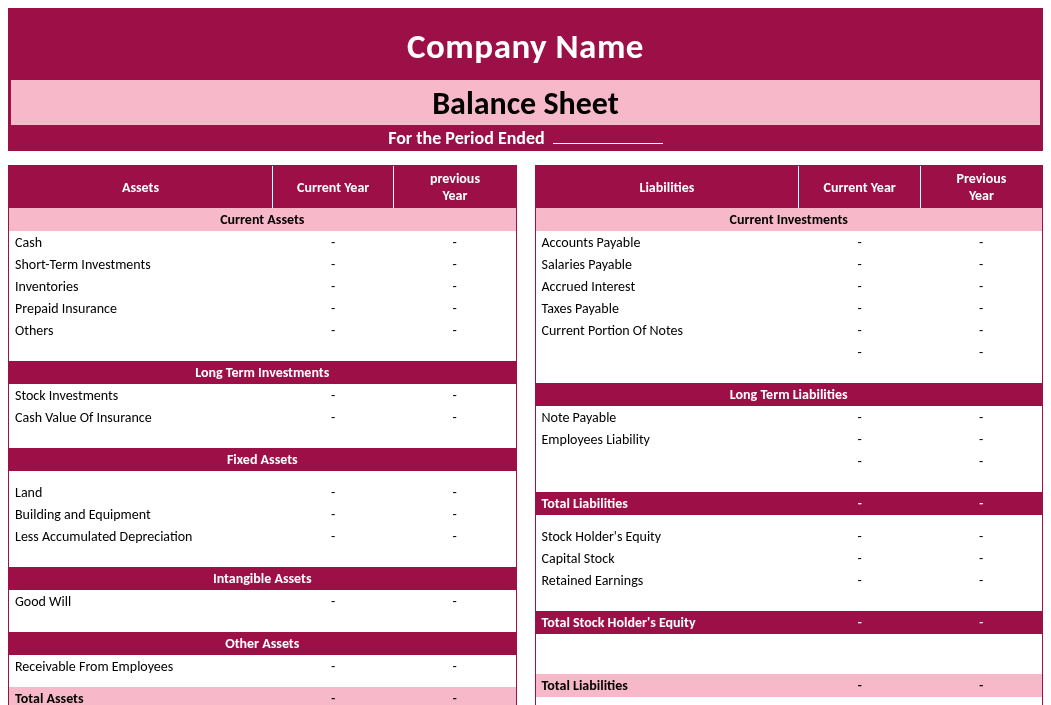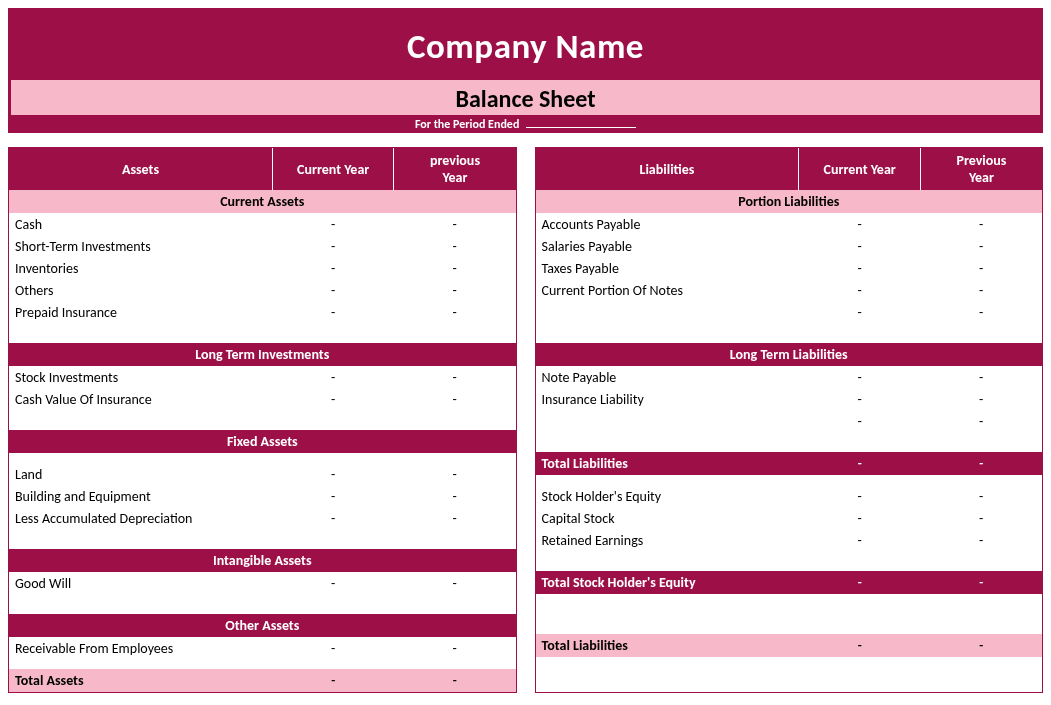--- a/index.html
+++ b/index.html
@@ -23,28 +23,28 @@
   }
   .subtitle-bar {
     background: #f7b9c9;
     border-left: 3px solid #9c0f47;
     border-right: 3px solid #9c0f47;
     text-align: center;
     padding: 4px 0 2px 0;
   }
   .subtitle-bar h2 {
     color: #000;
-    font-size: 24px;
+    font-size: 32px;
     font-weight: 700;
   }
   .period-bar {
     background: #9c0f47;
     color: #fff;
     text-align: center;
-    font-size: 12px;
+    font-size: 18px;
     font-weight: 700;
     padding: 2px 0;
     border-left: 3px solid #9c0f47;
     border-right: 3px solid #9c0f47;
   }
   .period-bar .blank {
     display: inline-block;
     border-bottom: 1.5px solid #fff;
     width: 110px;
     margin-left: 4px;
@@ -161,26 +161,26 @@
             <td>Short-Term Investments</td>
             <td>-</td>
             <td>-</td>
           </tr>
         <tr class="data">
             <td>Inventories</td>
             <td>-</td>
             <td>-</td>
           </tr>
         <tr class="data">
+            <td>Prepaid Insurance</td>
+            <td>-</td>
+            <td>-</td>
+          </tr>
+        <tr class="data">
             <td>Others</td>
-            <td>-</td>
-            <td>-</td>
-          </tr>
-        <tr class="data">
-            <td>Prepaid Insurance</td>
             <td>-</td>
             <td>-</td>
           </tr>
         <tr class="gap">
             <td colspan="3"></td>
           </tr>
 
         <tr class="section-dark">
             <td colspan="3">Long Term Investments</td>
           </tr>
@@ -260,33 +260,38 @@
     <table>
       <thead>
         <tr>
           <th>Liabilities</th>
           <th>Current Year</th>
           <th>Previous Year</th>
         </tr>
       </thead>
       <tbody>
         <tr class="section-pink">
-            <td colspan="3">Portion Liabilities</td>
+            <td colspan="3">Current Investments</td>
           </tr>
         <tr class="data">
             <td>Accounts Payable</td>
             <td>-</td>
             <td>-</td>
           </tr>
         <tr class="data">
             <td>Salaries Payable</td>
             <td>-</td>
             <td>-</td>
           </tr>
         <tr class="data">
+            <td>Accrued Interest</td>
+            <td>-</td>
+            <td>-</td>
+          </tr>
+        <tr class="data">
             <td>Taxes Payable</td>
             <td>-</td>
             <td>-</td>
           </tr>
         <tr class="data">
             <td>Current Portion Of Notes</td>
             <td>-</td>
             <td>-</td>
           </tr>
         <tr class="data">
@@ -300,21 +305,21 @@
 
         <tr class="section-dark">
             <td colspan="3">Long Term Liabilities</td>
           </tr>
         <tr class="data">
             <td>Note Payable</td>
             <td>-</td>
             <td>-</td>
           </tr>
         <tr class="data">
-            <td>Insurance Liability</td>
+            <td>Employees Liability</td>
             <td>-</td>
             <td>-</td>
           </tr>
         <tr class="data">
             <td></td>
             <td>-</td>
             <td>-</td>
           </tr>
         <tr class="gap">
             <td colspan="3"></td>

